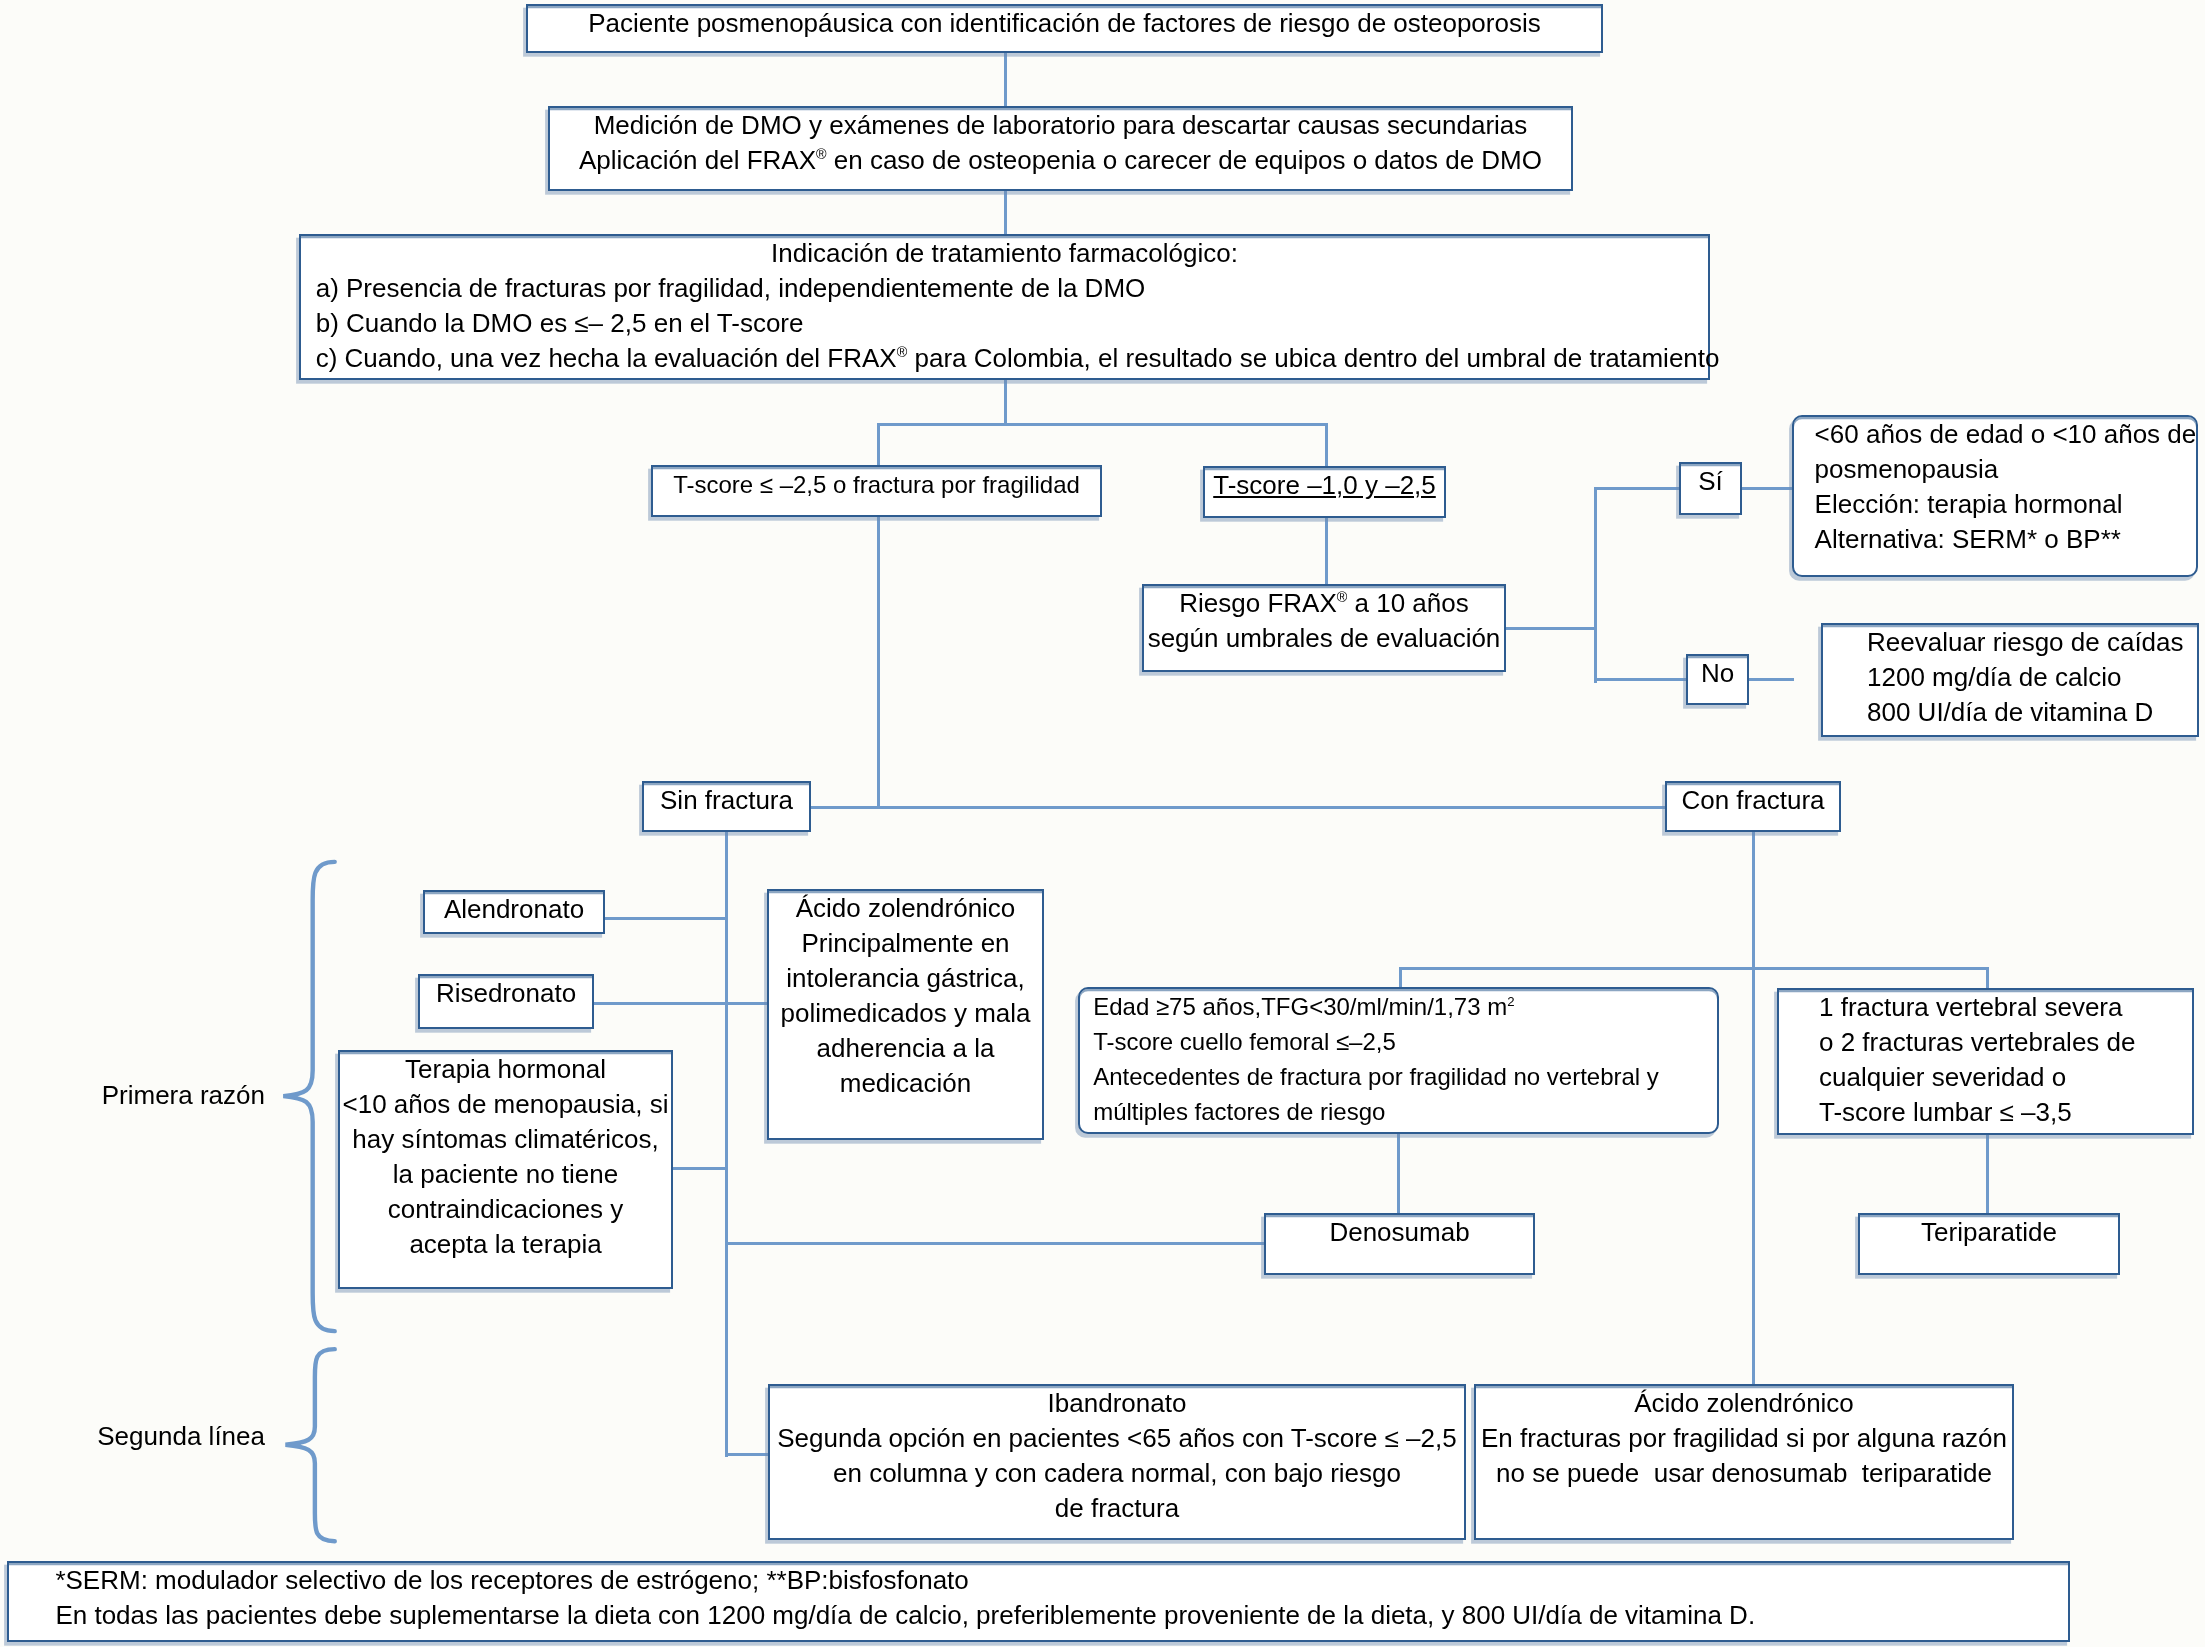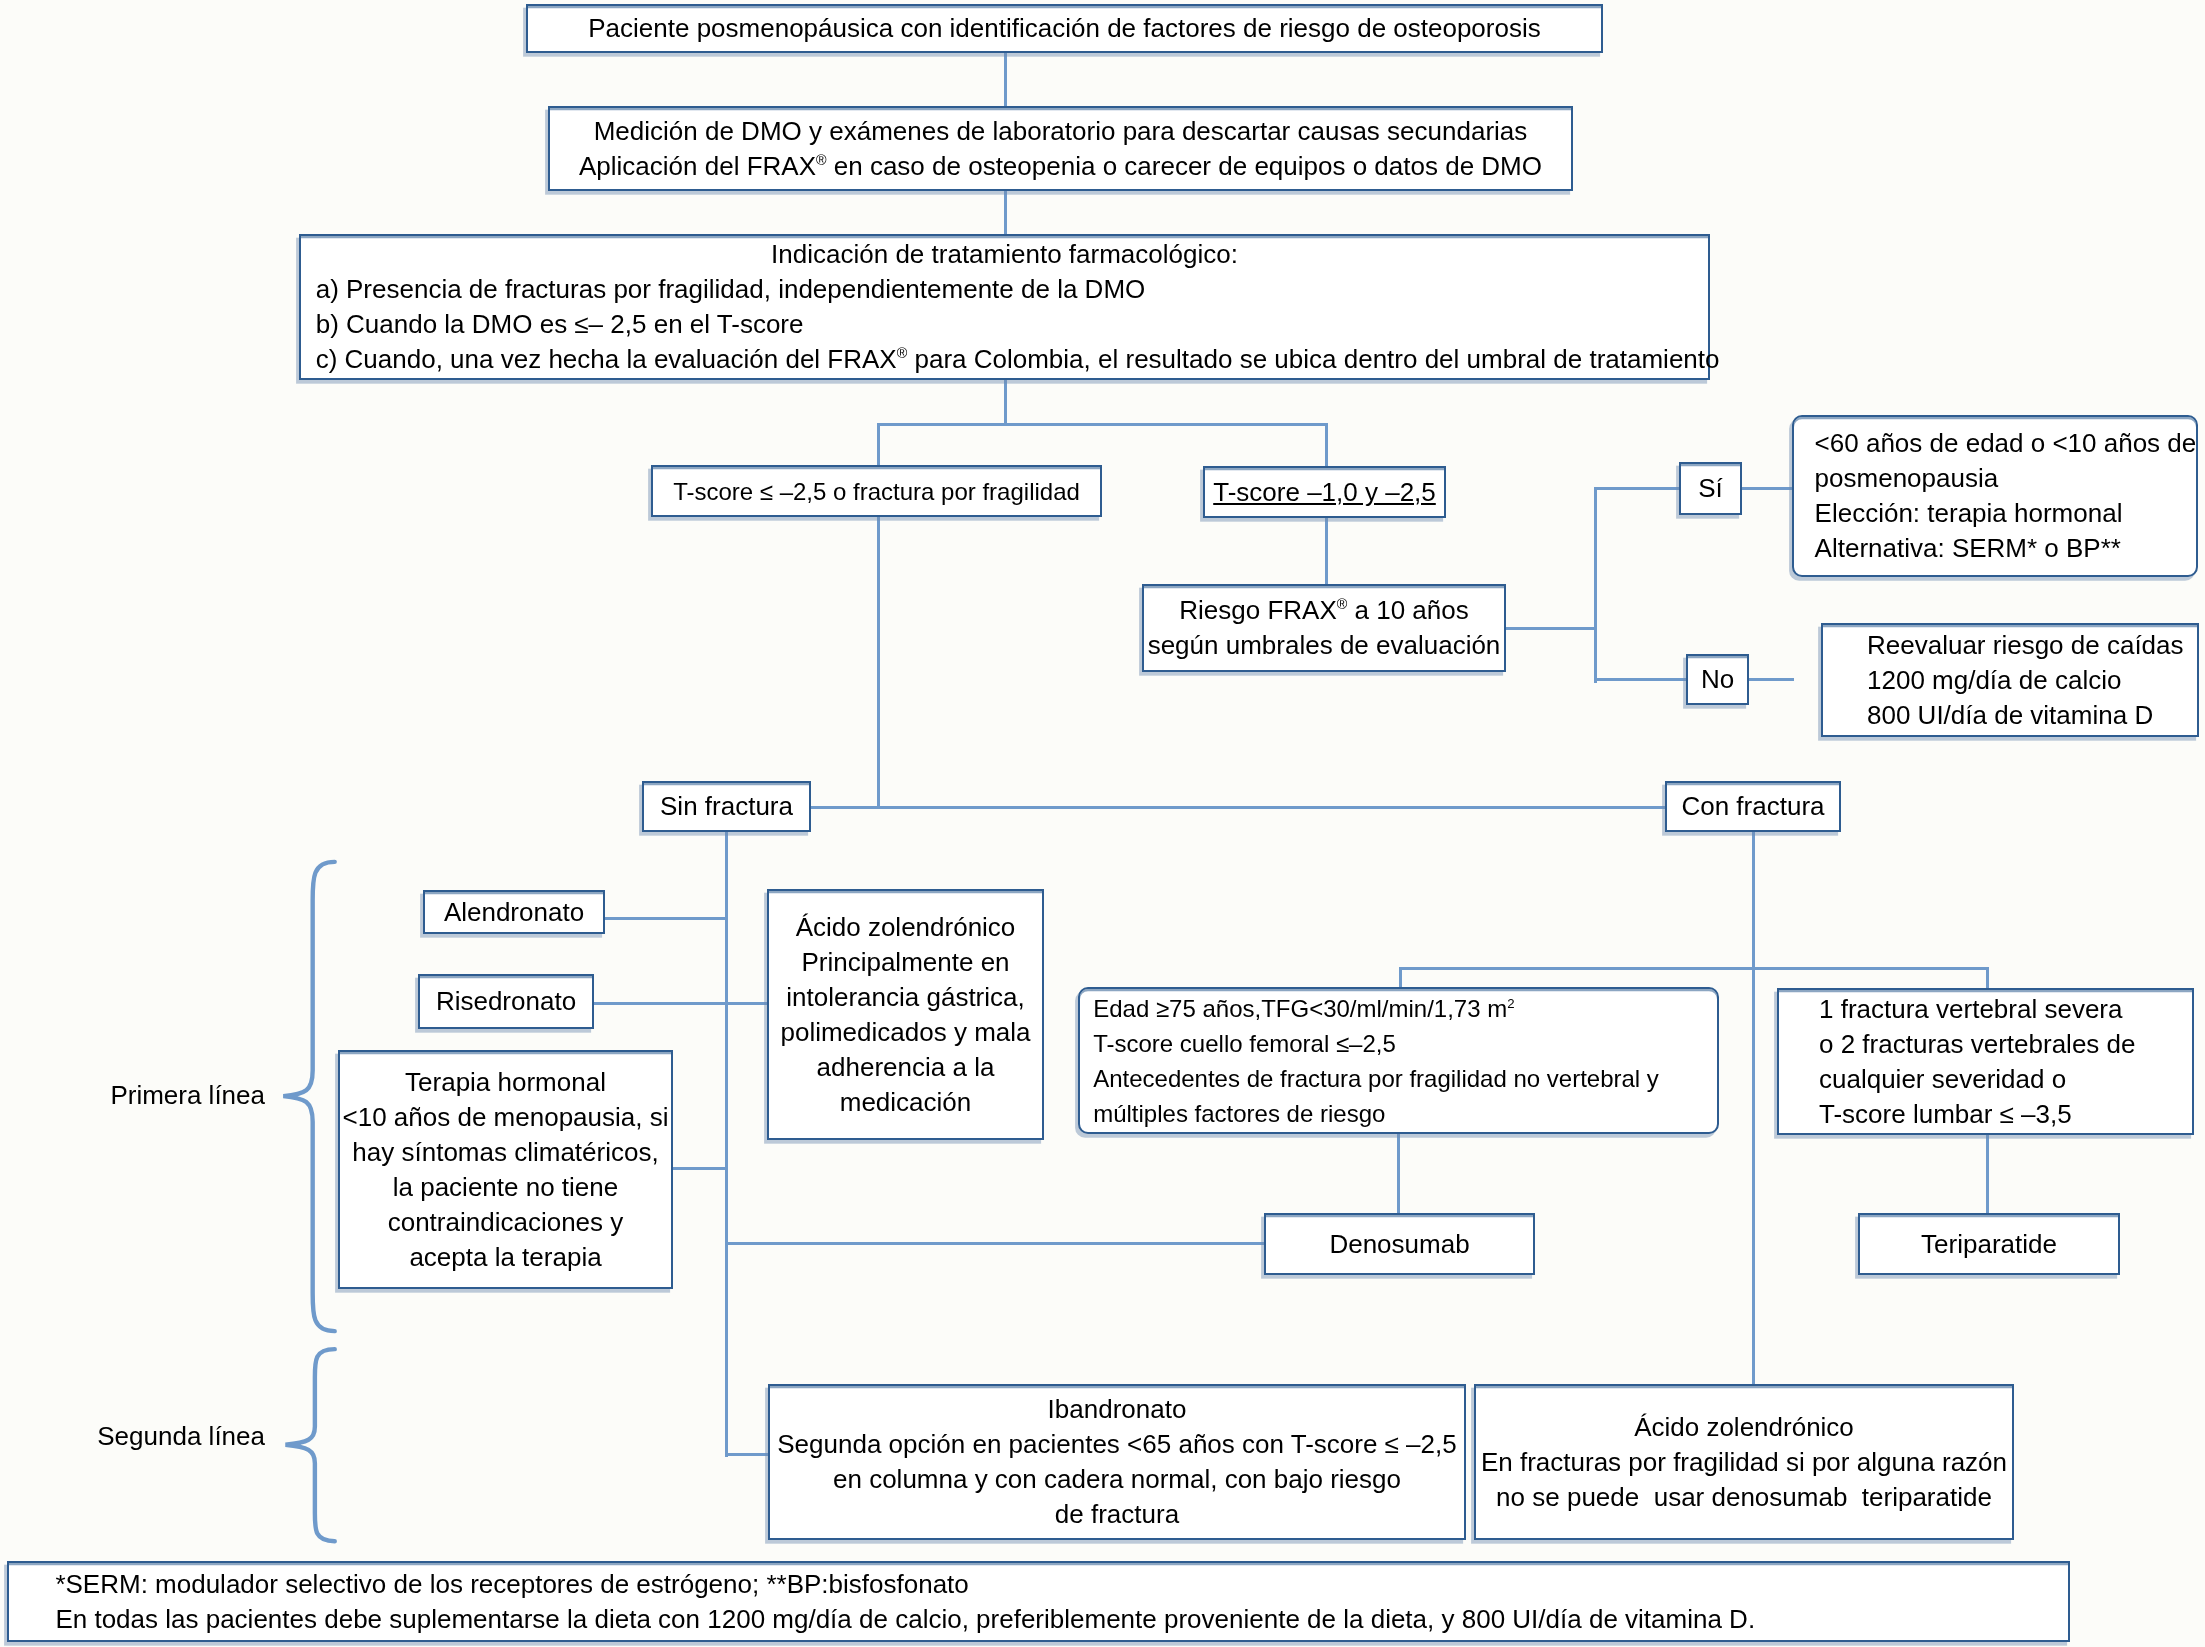--- a/index.html
+++ b/index.html
@@ -5,21 +5,21 @@
   :root{
     --border:#2e5c90; --connector:#6f9acb; --text:#000000; --background:#fcfcf9;
   }
   html,body{margin:0;padding:0;background:var(--background);}
   .canvas{position:relative;width:2205px;height:1647px;background:var(--background);
     font-family:"Liberation Sans","DejaVu Sans",sans-serif;color:var(--text);
     font-size:26px;line-height:35px;overflow:hidden;}
   .node{position:absolute;box-sizing:border-box;background:#ffffff;
     border:2.9px solid var(--border);
     box-shadow:-2.9px 3.7px 0 rgba(110,140,175,.45), inset 0 2.2px 0 rgba(46,92,144,.55);
-    display:flex;flex-direction:column;justify-content:center;}
+    display:flex;flex-direction:column;}
   .center{align-items:center;text-align:center;}
   .left{align-items:flex-start;text-align:left;}
   .line{white-space:pre;}
   .tc{width:100%;text-align:center;}
   .small{font-size:24px;line-height:35px;}
   sup{font-size:.55em;line-height:0;vertical-align:super;}
   .hline,.vline{position:absolute;background:var(--connector);}
   .hline{height:2.9px;}
   .vline{width:2.9px;}
   .brace{position:absolute;}
@@ -174,21 +174,21 @@
 
   <div class="node center" style="left:1474px;top:1384px;width:540px;height:156px;">
     <div class="line">Ácido zolendrónico</div>
     <div class="line">En fracturas por fragilidad si por alguna razón</div>
     <div class="line">no se puede  usar denosumab  teriparatide</div>
   </div>
 
   <svg class="brace" style="left:272px;top:856px;" width="74" height="481" viewBox="0 0 100 655">
     <path d="M 85 8 C 55 8 55 30 55 60 L 55 292 C 55 320 45 324 15 327 C 45 330 55 334 55 362 L 55 595 C 55 625 55 647 85 647"></path>
   </svg>
-  <div class="sidelabel" style="left:44px;top:1078px;width:221px;">Primera línea</div>
+  <div class="sidelabel" style="left:44px;top:1078px;width:221px;">Primera razón</div>
 
   <svg class="brace" style="left:272px;top:1344px;" width="74" height="206" viewBox="0 0 100 280">
     <path d="M 85 7 C 58 7 58 22 58 45 L 58 112 C 58 130 48 134 18 137 C 48 140 58 144 58 162 L 58 230 C 58 253 58 268 85 268"></path>
   </svg>
   <div class="sidelabel" style="left:44px;top:1419px;width:221px;">Segunda línea</div>
 
   <div class="node left" style="left:7.4px;top:1561px;width:2063px;height:81px;padding-left:46px;">
     <div class="line">*SERM: modulador selectivo de los receptores de estrógeno; **BP:bisfosfonato</div>
     <div class="line">En todas las pacientes debe suplementarse la dieta con 1200 mg/día de calcio, preferiblemente proveniente de la dieta, y 800 UI/día de vitamina D.</div>
   </div>

